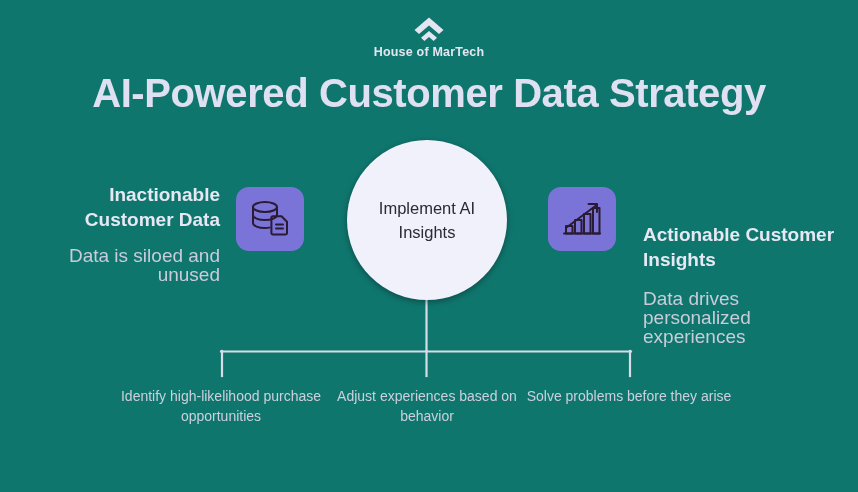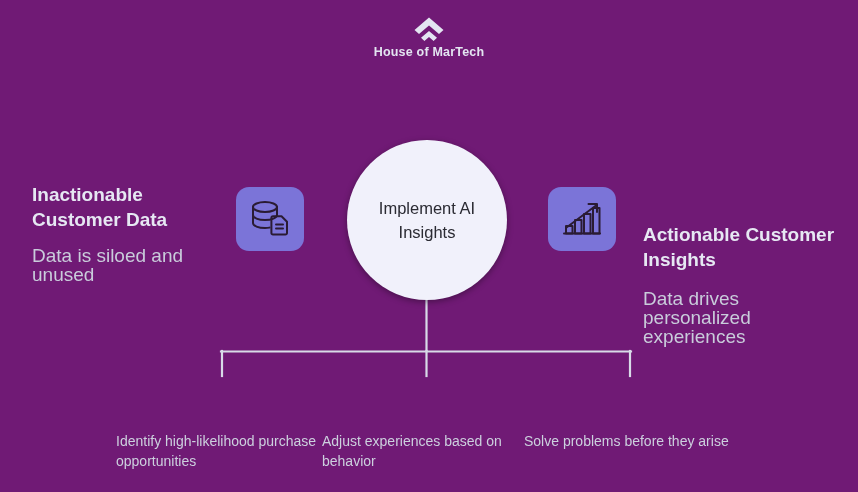--- a/index.html
+++ b/index.html
@@ -10,21 +10,21 @@
     width: 858px;
     height: 492px;
     background: #222b3a;
     font-family: "Liberation Sans", sans-serif;
     overflow: hidden;
   }
   .stage {
     position: relative;
     width: 858px;
     height: 492px;
-    background: #701a75;
+    background: #0f766e;
   }
 
   
   .brand {
     position: absolute;
     left: 0;
     top: 16px;
     width: 858px;
     text-align: center;
   }
@@ -100,23 +100,24 @@
     justify-content: center;
   }
   .icon-tile.left  { left: 236px; top: 187px; }
   .icon-tile.right { left: 548px; top: 187px; }
 
   
   .side {
     position: absolute;
   }
   .side.left {
-    left: 32px;
+    left: 20px;
     top: 182px;
     width: 200px;
+    text-align: right;
   }
   .side.right {
     left: 643px;
     top: 182px;
     width: 200px;
     text-align: left;
     margin-top: 40px;
   }
   .side-heading {
     font-size: 19px;
@@ -131,42 +132,43 @@
     color: #c9ccdb;
   }
   .side.left .side-sub { margin-top: 14px; }
   .side.right .side-sub { margin-top: 17px; }
 
   
   .leaf {
     position: absolute;
     top: 386px;
     width: 210px;
+    text-align: center;
     font-size: 14px;
     line-height: 20px;
     color: #ccd0de;
-    margin-top: 45px;
   }
   .leaf.l1 { left: 116px; }
   .leaf.l2 { left: 322px; }
   .leaf.l3 { left: 524px; }
 </style>
 </head>
 <body>
 
 <div class="stage">
 
   <div class="brand">
     <svg class="brand-mark" viewBox="0 0 34 26">
       <path d="M17 1.5 L31.5 14 L27 18 L17 9.4 L7 18 L2.5 14 Z" fill="#e3e5f1"></path>
       <path d="M17 15 L25 21.8 L21.6 25 L17 21 L12.4 25 L9 21.8 Z" fill="#e3e5f1"></path>
     </svg>
     <span class="brand-name">House of MarTech</span>
   </div>
 
+  <div class="title">AI-Powered Customer Data Strategy</div>
 
   <svg class="connectors" viewBox="0 0 858 492">
     <g stroke="#d8dbe8" stroke-width="2.2" fill="none" stroke-linecap="square">
       <line x1="426.5" y1="300" x2="426.5" y2="351"></line>
       <line x1="221" y1="351.5" x2="631" y2="351.5"></line>
       <line x1="222" y1="351" x2="222" y2="376"></line>
       <line x1="426.5" y1="351" x2="426.5" y2="376"></line>
       <line x1="630" y1="351" x2="630" y2="376"></line>
     </g>
   </svg>

